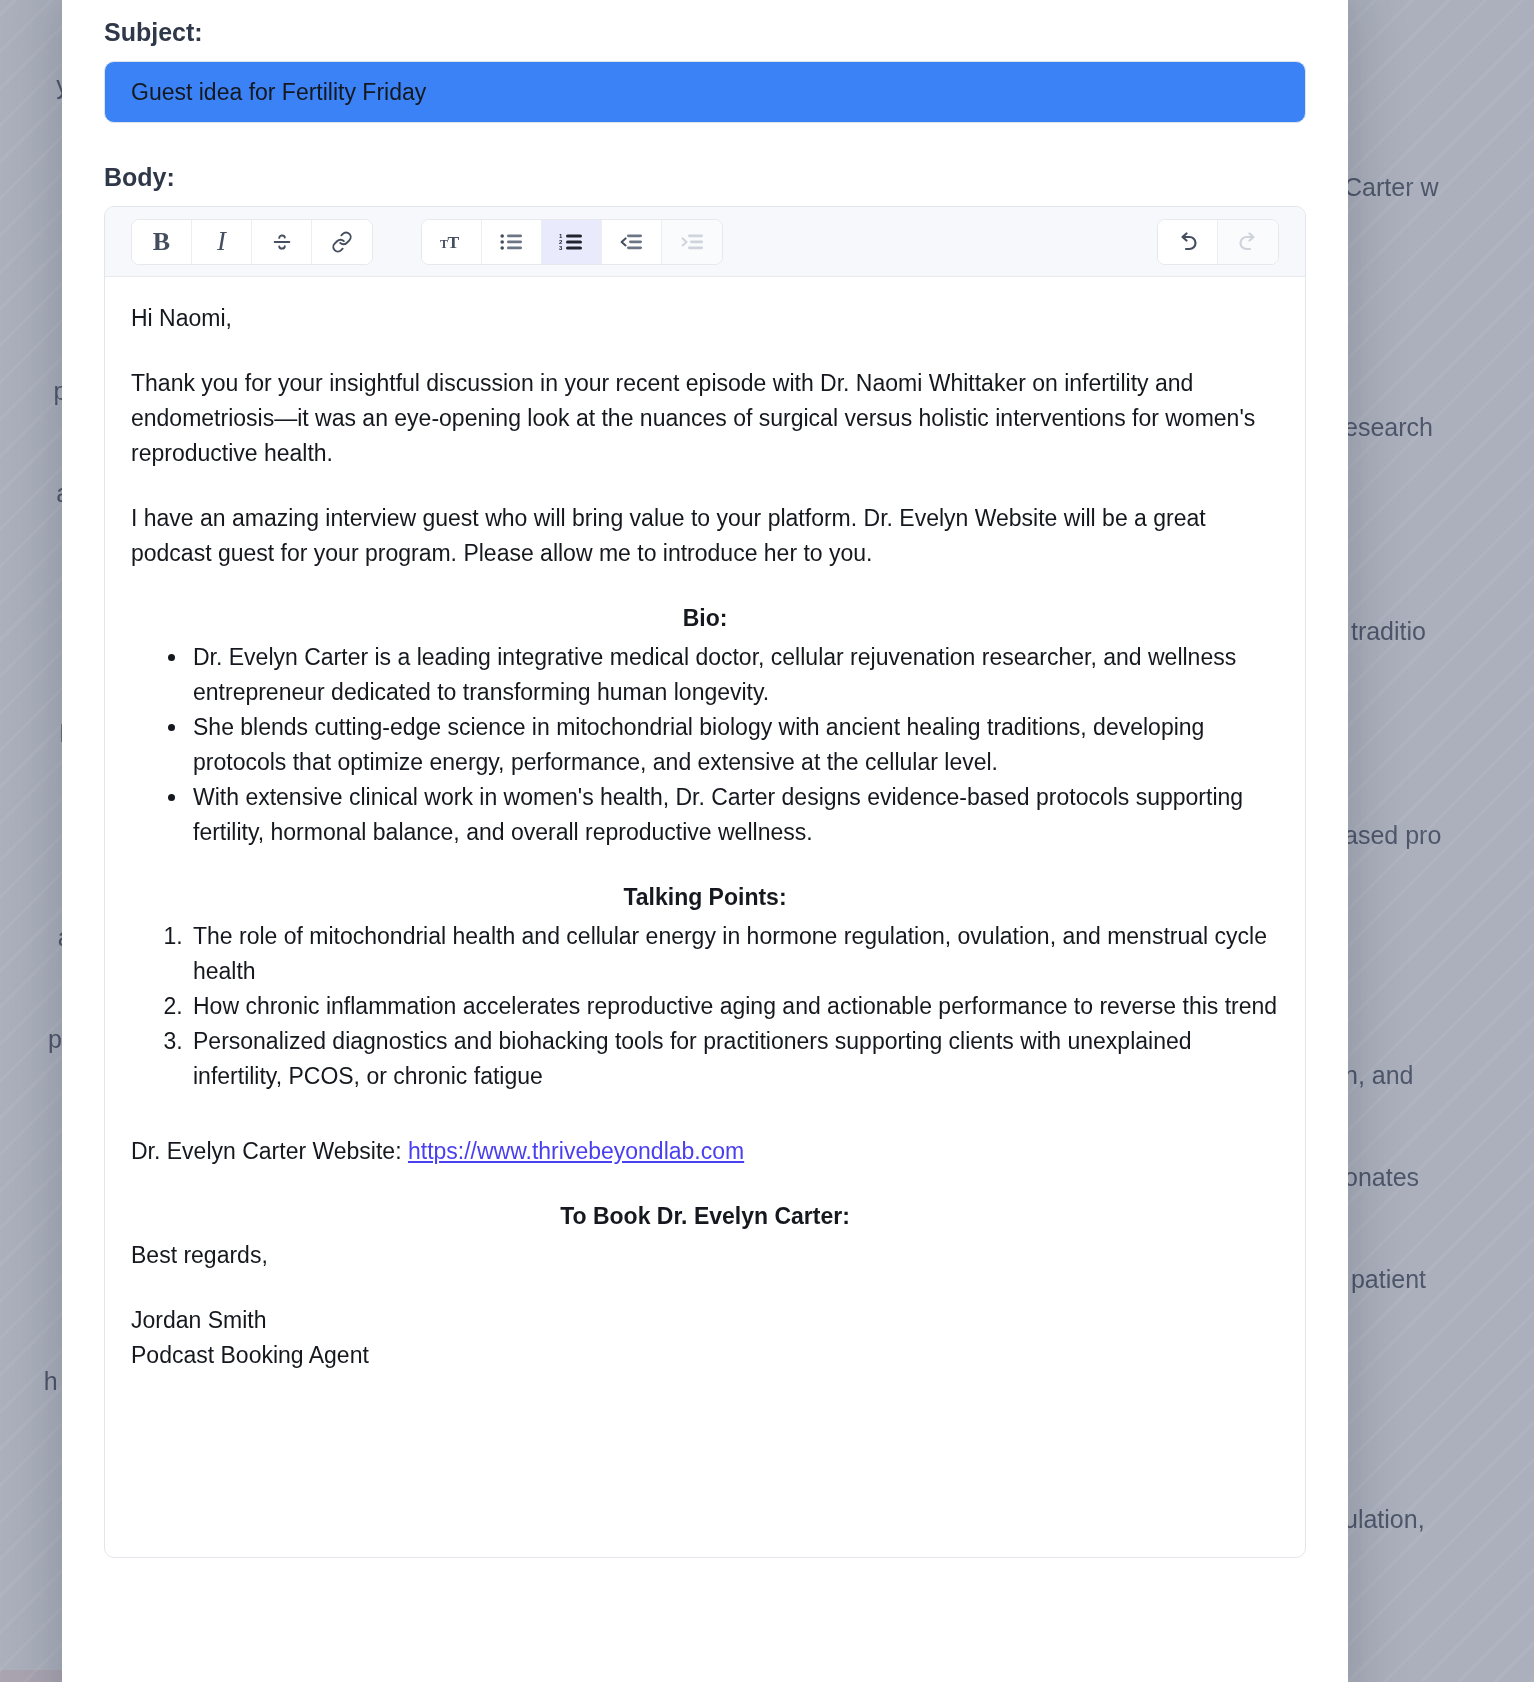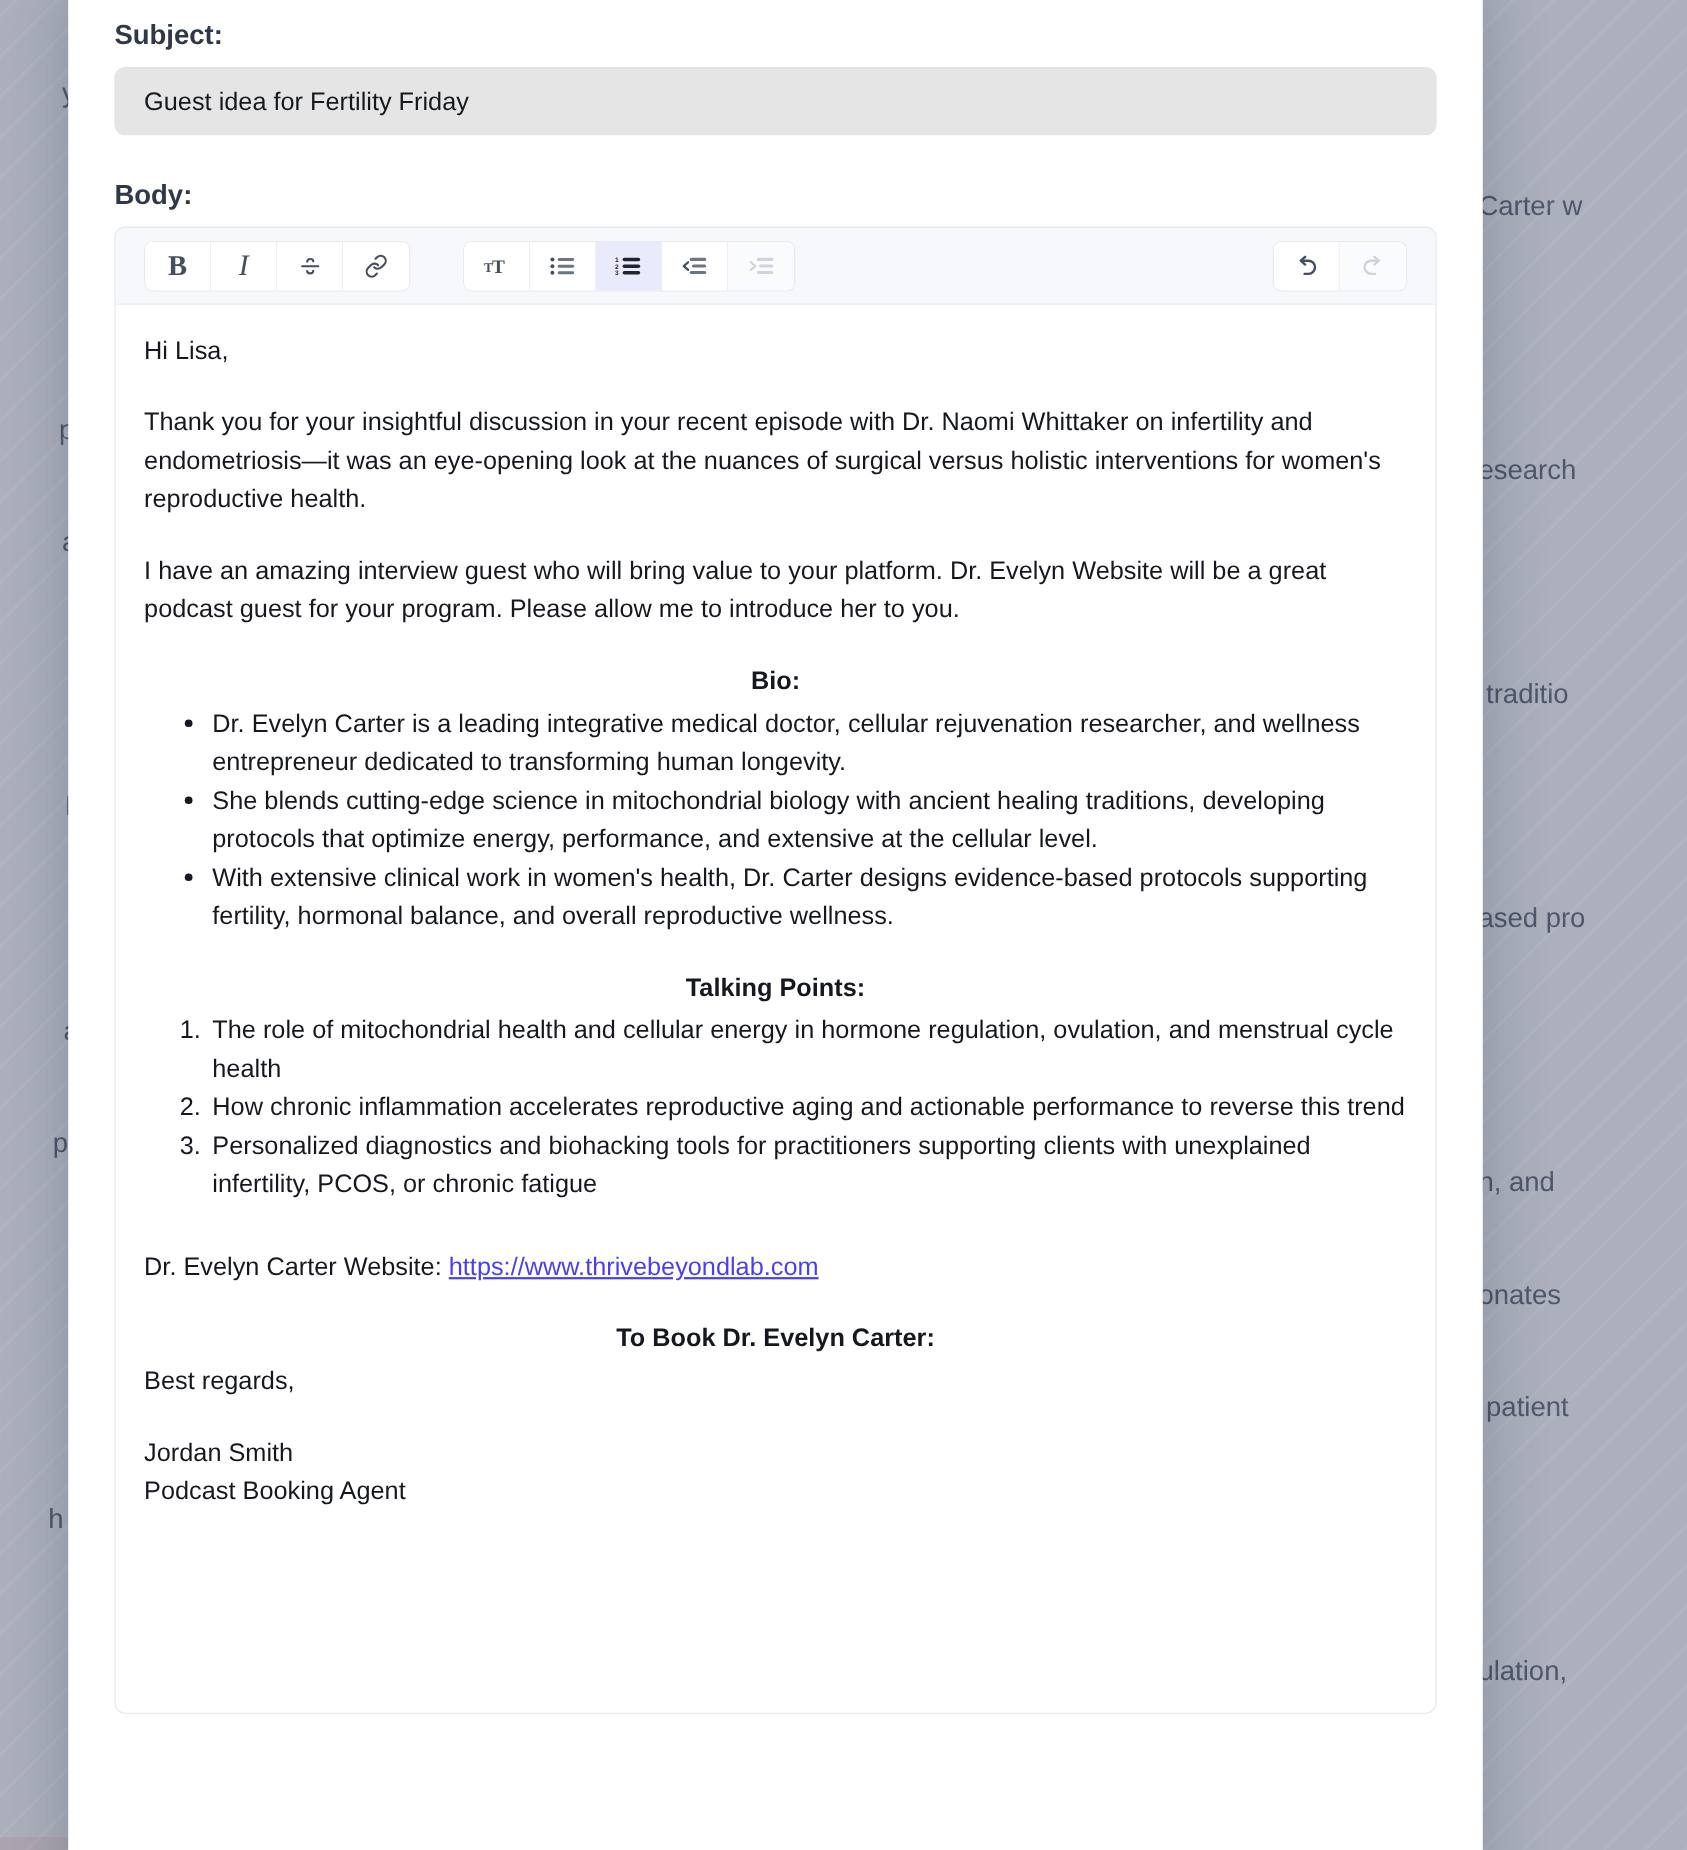--- a/index.html
+++ b/index.html
@@ -85,21 +85,21 @@
     margin-bottom: 14px;
   }
 
   #subject-row { padding-top: 48px; }
 
   .subject-input {
     width: 100%;
     height: 62px;
     border: 1px solid #dfe3ea;
     border-radius: 10px;
-    background: #e5e5e5;
+    background: #3b82f6;
     font-family: "Liberation Sans", sans-serif;
     font-size: 23px;
     color: #14181f;
     padding: 0 26px;
     outline: none;
   }
 
   #body-row { margin-top: 40px; }
 
   
@@ -350,21 +350,21 @@
           <button class="tb-btn disabled">
             <svg width="26" height="22" viewBox="0 0 26 22" fill="none" stroke="#ced3dc" stroke-width="2.2" stroke-linecap="round" stroke-linejoin="round">
               <path d="M18 6 H11.5 a6 6 0 0 0 0 12 H15"></path>
               <path d="M14.5 2.5 L18.5 6 L14.5 9.5"></path>
             </svg>
           </button>
         </div>
       </div>
 
       <div class="body-area">
-        <p class="tight">Hi Lisa,</p>
+        <p class="tight">Hi Naomi,</p>
         <p style="margin-top:30px">Thank you for your insightful discussion in your recent episode with Dr. Naomi Whittaker on infertility and endometriosis—it was an eye-opening look at the nuances of surgical versus holistic interventions for women's reproductive health.</p>
         <p>I have an amazing interview guest who will bring value to your platform. Dr. Evelyn Website will be a great podcast guest for your program. Please allow me to introduce her to you.</p>
 
         <p class="hd">Bio:</p>
         <ul>
           <li>Dr. Evelyn Carter is a leading integrative medical doctor, cellular rejuvenation researcher, and wellness entrepreneur dedicated to transforming human longevity.</li>
           <li>She blends cutting-edge science in mitochondrial biology with ancient healing traditions, developing protocols that optimize energy, performance, and extensive at the cellular level.</li>
           <li>With extensive clinical work in women's health, Dr. Carter designs evidence-based protocols supporting fertility, hormonal balance, and overall reproductive wellness.</li>
         </ul>
 

